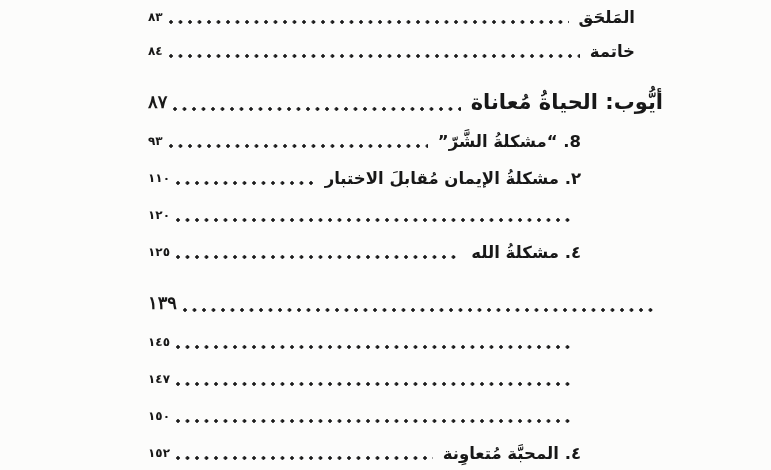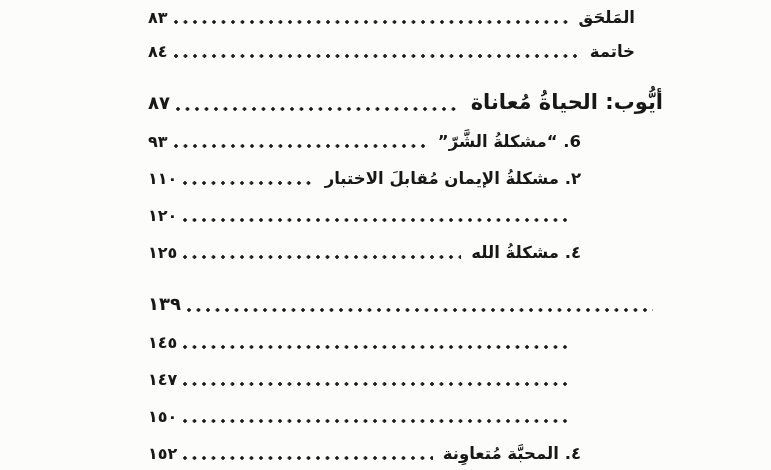--- a/index.html
+++ b/index.html
@@ -51,24 +51,24 @@
     height: 4px;
     margin: 0 10px 0 6px;
     transform: translateY(5px);
     background-image: radial-gradient(circle at 2px 2px, #1c1c1c 1.5px, transparent 2px);
     background-size: 9.5px 4px;
     background-repeat: repeat-x;
   }
   .kind-chapter .leader { transform: translateY(7px); }
   .page-num {
     flex: 0 0 auto;
-    font-size: 16px;
+    font-size: 12px;
     letter-spacing: 1px;
   }
-  .kind-chapter .page-num { font-size: 18px; }
+  .kind-chapter .page-num { font-size: 18px; font-family: Liberation Serif, serif; }
 </style>
 </head>
 <body>
 
 <div class="page">
   <div class="toc" id="toc">
       <div class="row kind-entry first">
         <span class="title">المَلحَق</span>
         <span class="leader"></span>
         <span class="page-num">٨٣</span>
@@ -77,21 +77,21 @@
         <span class="title">خاتمة</span>
         <span class="leader"></span>
         <span class="page-num">٨٤</span>
       </div>
       <div class="row kind-chapter">
         <span class="title">أيُّوب: الحياةُ مُعاناة</span>
         <span class="leader"></span>
         <span class="page-num">٨٧</span>
       </div>
       <div class="row kind-item">
-        <span class="title">6. “مشكلةُ الشَّرّ”</span>
+        <span class="title">8. “مشكلةُ الشَّرّ”</span>
         <span class="leader"></span>
         <span class="page-num">٩٣</span>
       </div>
       <div class="row kind-item">
         <span class="title">٢. مشكلةُ الإيمان مُقابلَ الاختبار</span>
         <span class="leader"></span>
         <span class="page-num">١١٠</span>
       </div>
       <div class="row kind-item">
         <span class="leader"></span>

